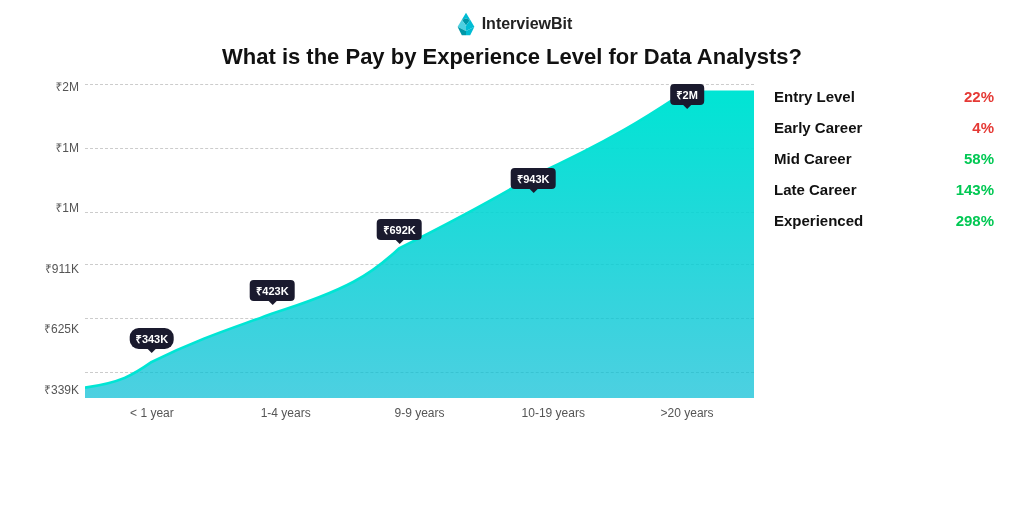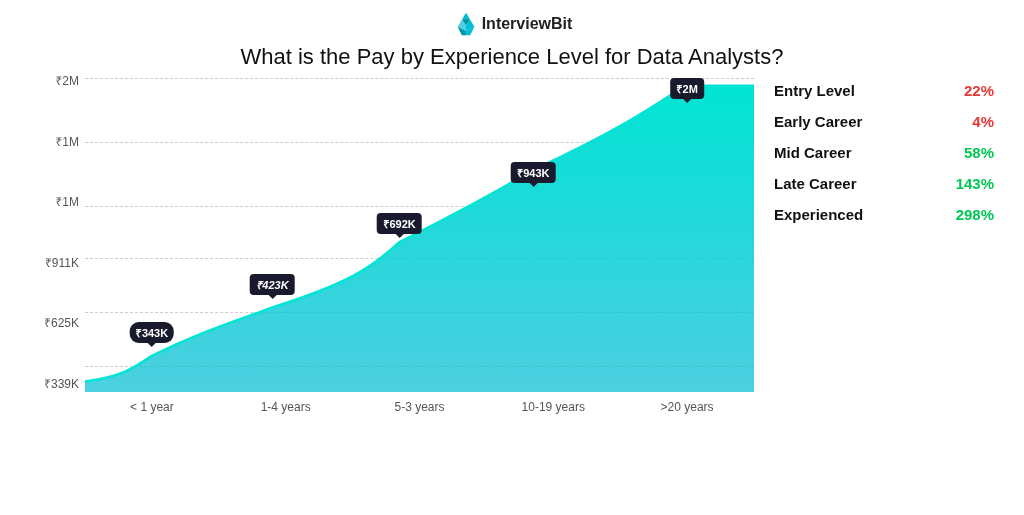--- a/index.html
+++ b/index.html
@@ -24,24 +24,24 @@
       width: 28px;
       height: 28px;
     }
     .logo-text {
       font-size: 16px;
       font-weight: 600;
       color: #222;
     }
     .title {
       font-size: 22px;
-      font-weight: 400;
+      font-weight: 700;
       color: #111;
       text-align: center;
-      margin: 4px 0 2px;
+      margin: 4px 0 8px;
     }
     .content {
       display: flex;
       flex-direction: row;
       width: 100%;
       padding: 0 30px;
       gap: 20px;
       align-items: flex-start;
     }
     .chart-area {
@@ -212,30 +212,30 @@
 
         <path d="M 0,300
                  C 30,295 40,288 56,275
                  C 100,250 130,240 157,228
                  C 220,205 240,190 263,165
                  C 340,120 360,105 375,95
                  C 450,55 480,30 504,12" fill="none" stroke="#00e5d4" stroke-width="2.5"></path>
       </svg>
 
       <div class="data-label" style="left:10%; top:78%;border-radius:9px;">₹343K</div>
-      <div class="data-label" style="left:28%; top:63%;font-style:italic;">₹423K</div>
+      <div class="data-label" style="left:28%; top:63%;">₹423K</div>
       <div class="data-label" style="left:47%; top:44%;">₹692K</div>
       <div class="data-label" style="left:67%; top:28%;">₹943K</div>
       <div class="data-label" style="left:90%; top:2%;">₹2M</div>
     </div>
 
     <div class="x-axis">
       <span class="x-label">&lt; 1 year</span>
       <span class="x-label">1-4 years</span>
-      <span class="x-label">5-3 years</span>
+      <span class="x-label">9-9 years</span>
       <span class="x-label">10-19 years</span>
       <span class="x-label">&gt;20 years</span>
     </div>
   </div>
 
   <div class="legend">
     <div class="legend-item">
       <span class="legend-label">Entry Level</span>
       <span class="legend-value red">22%</span>
     </div>

